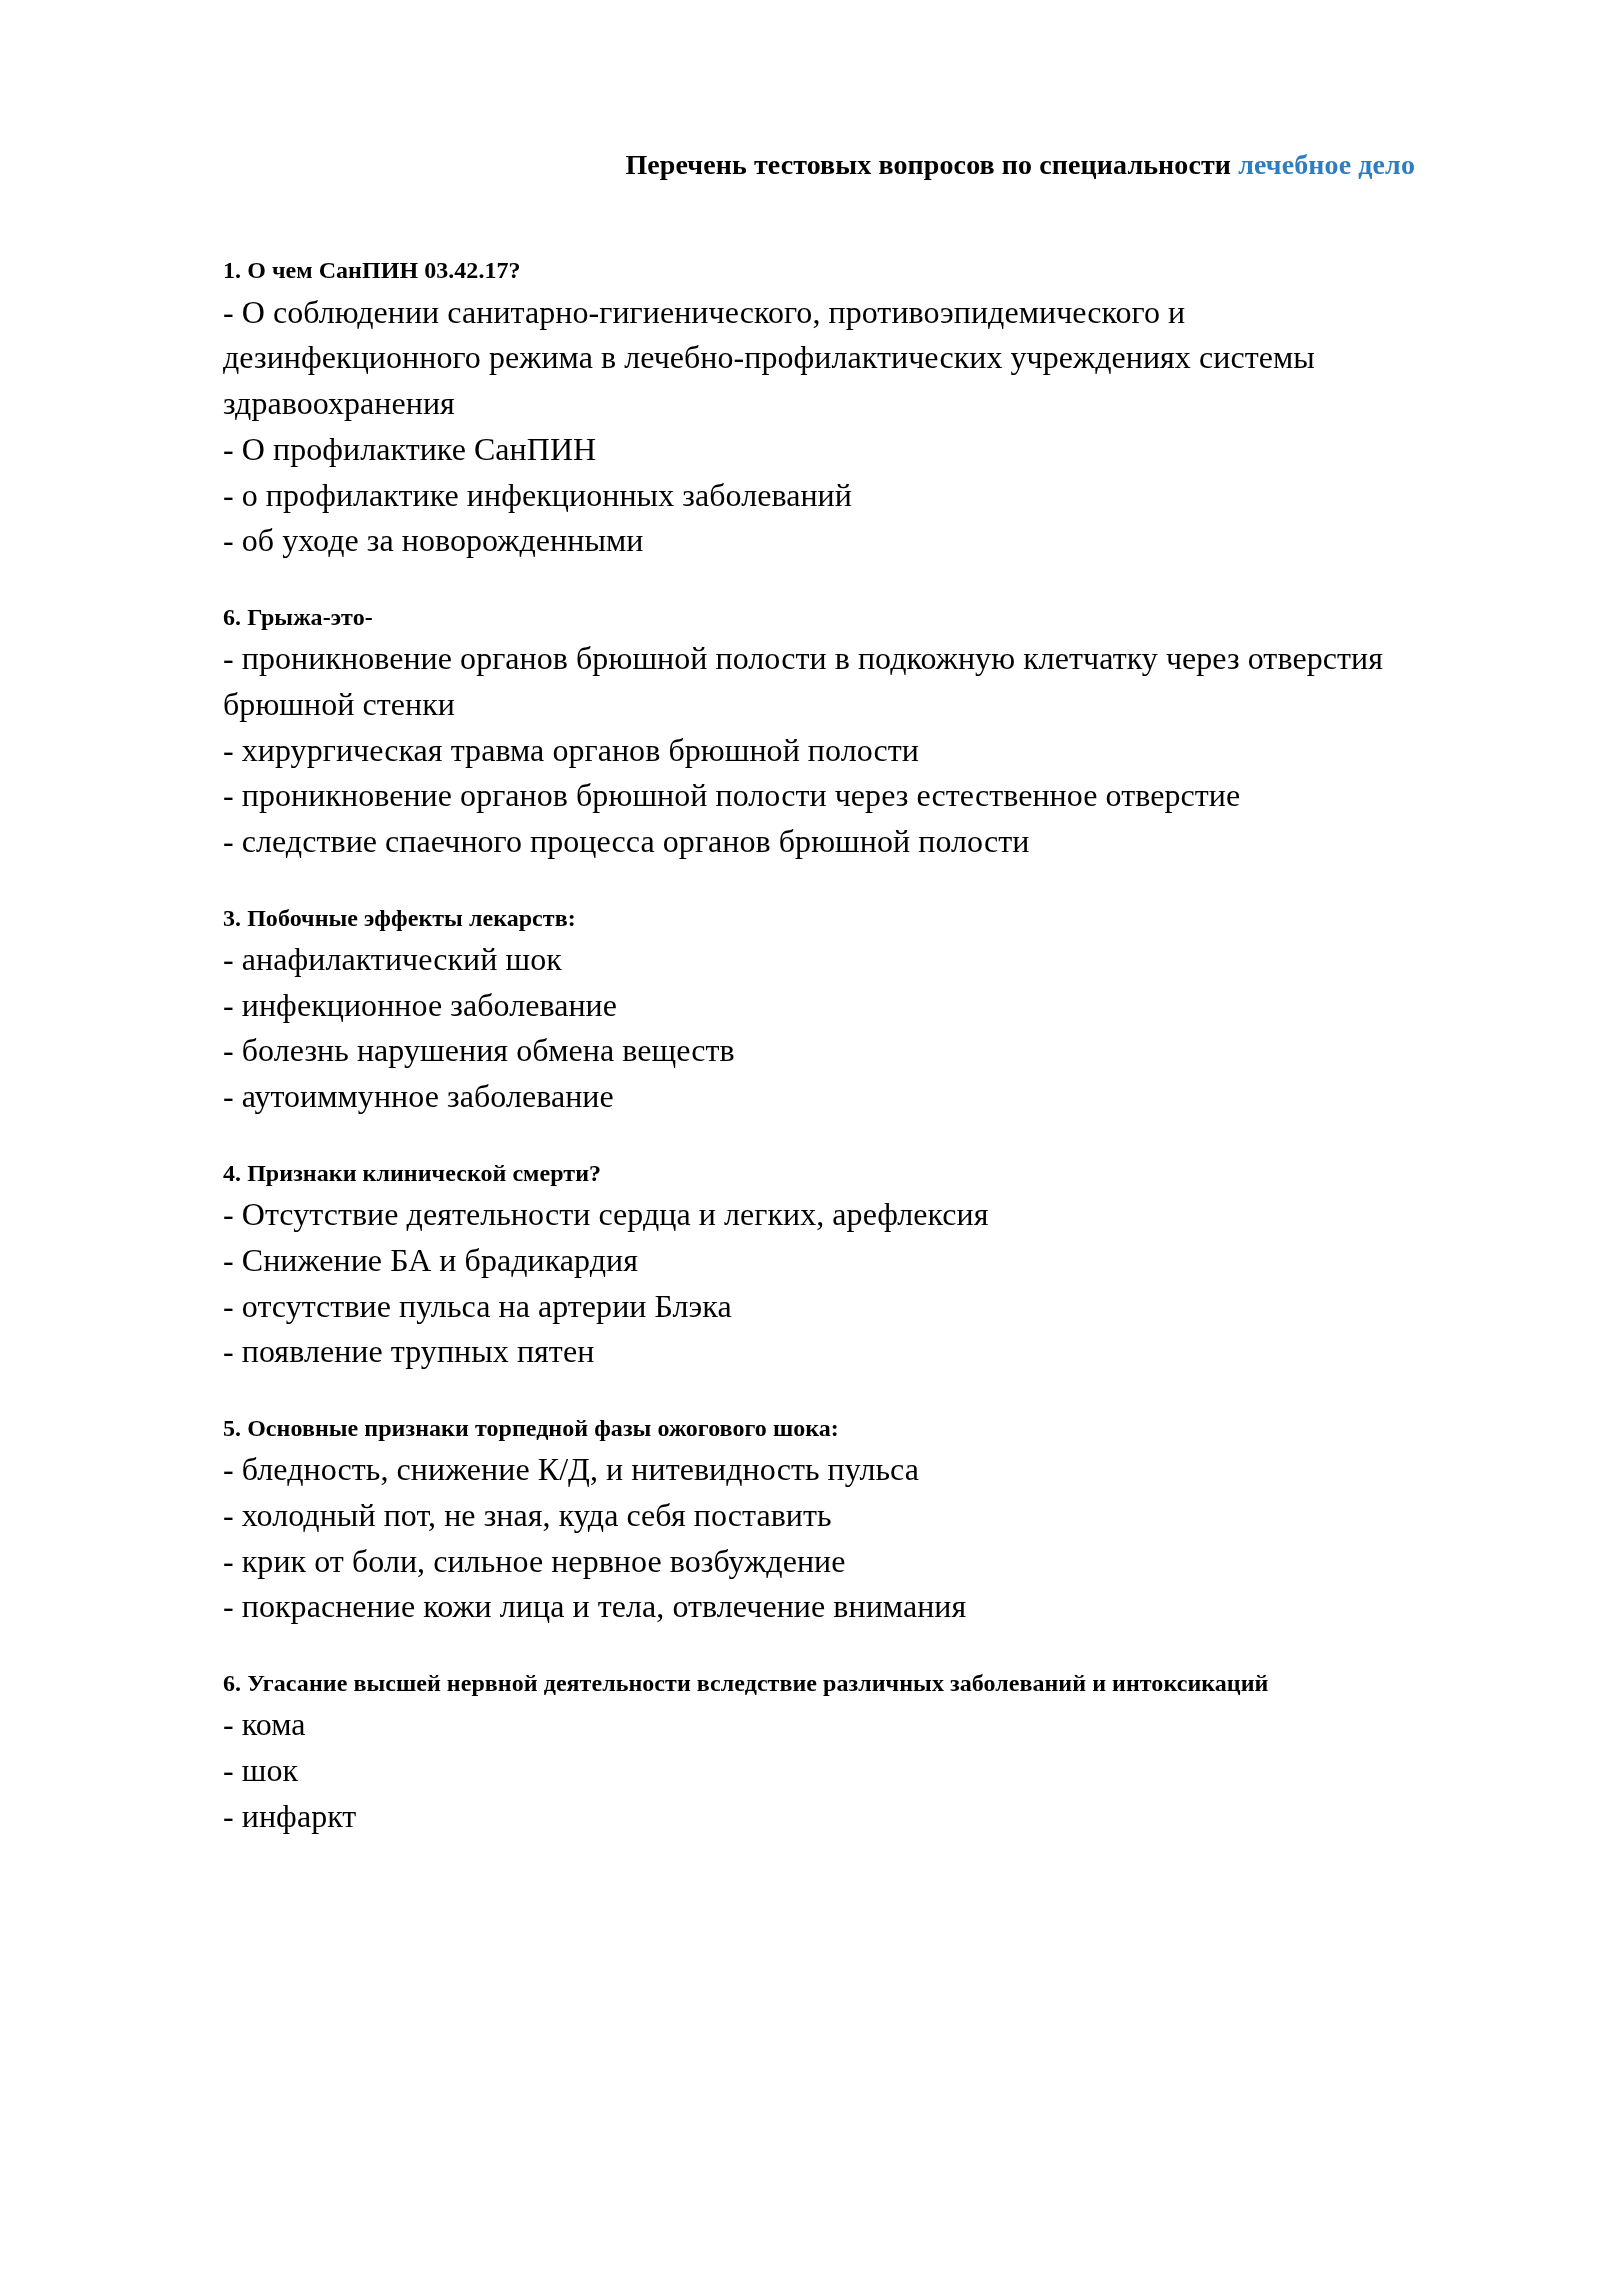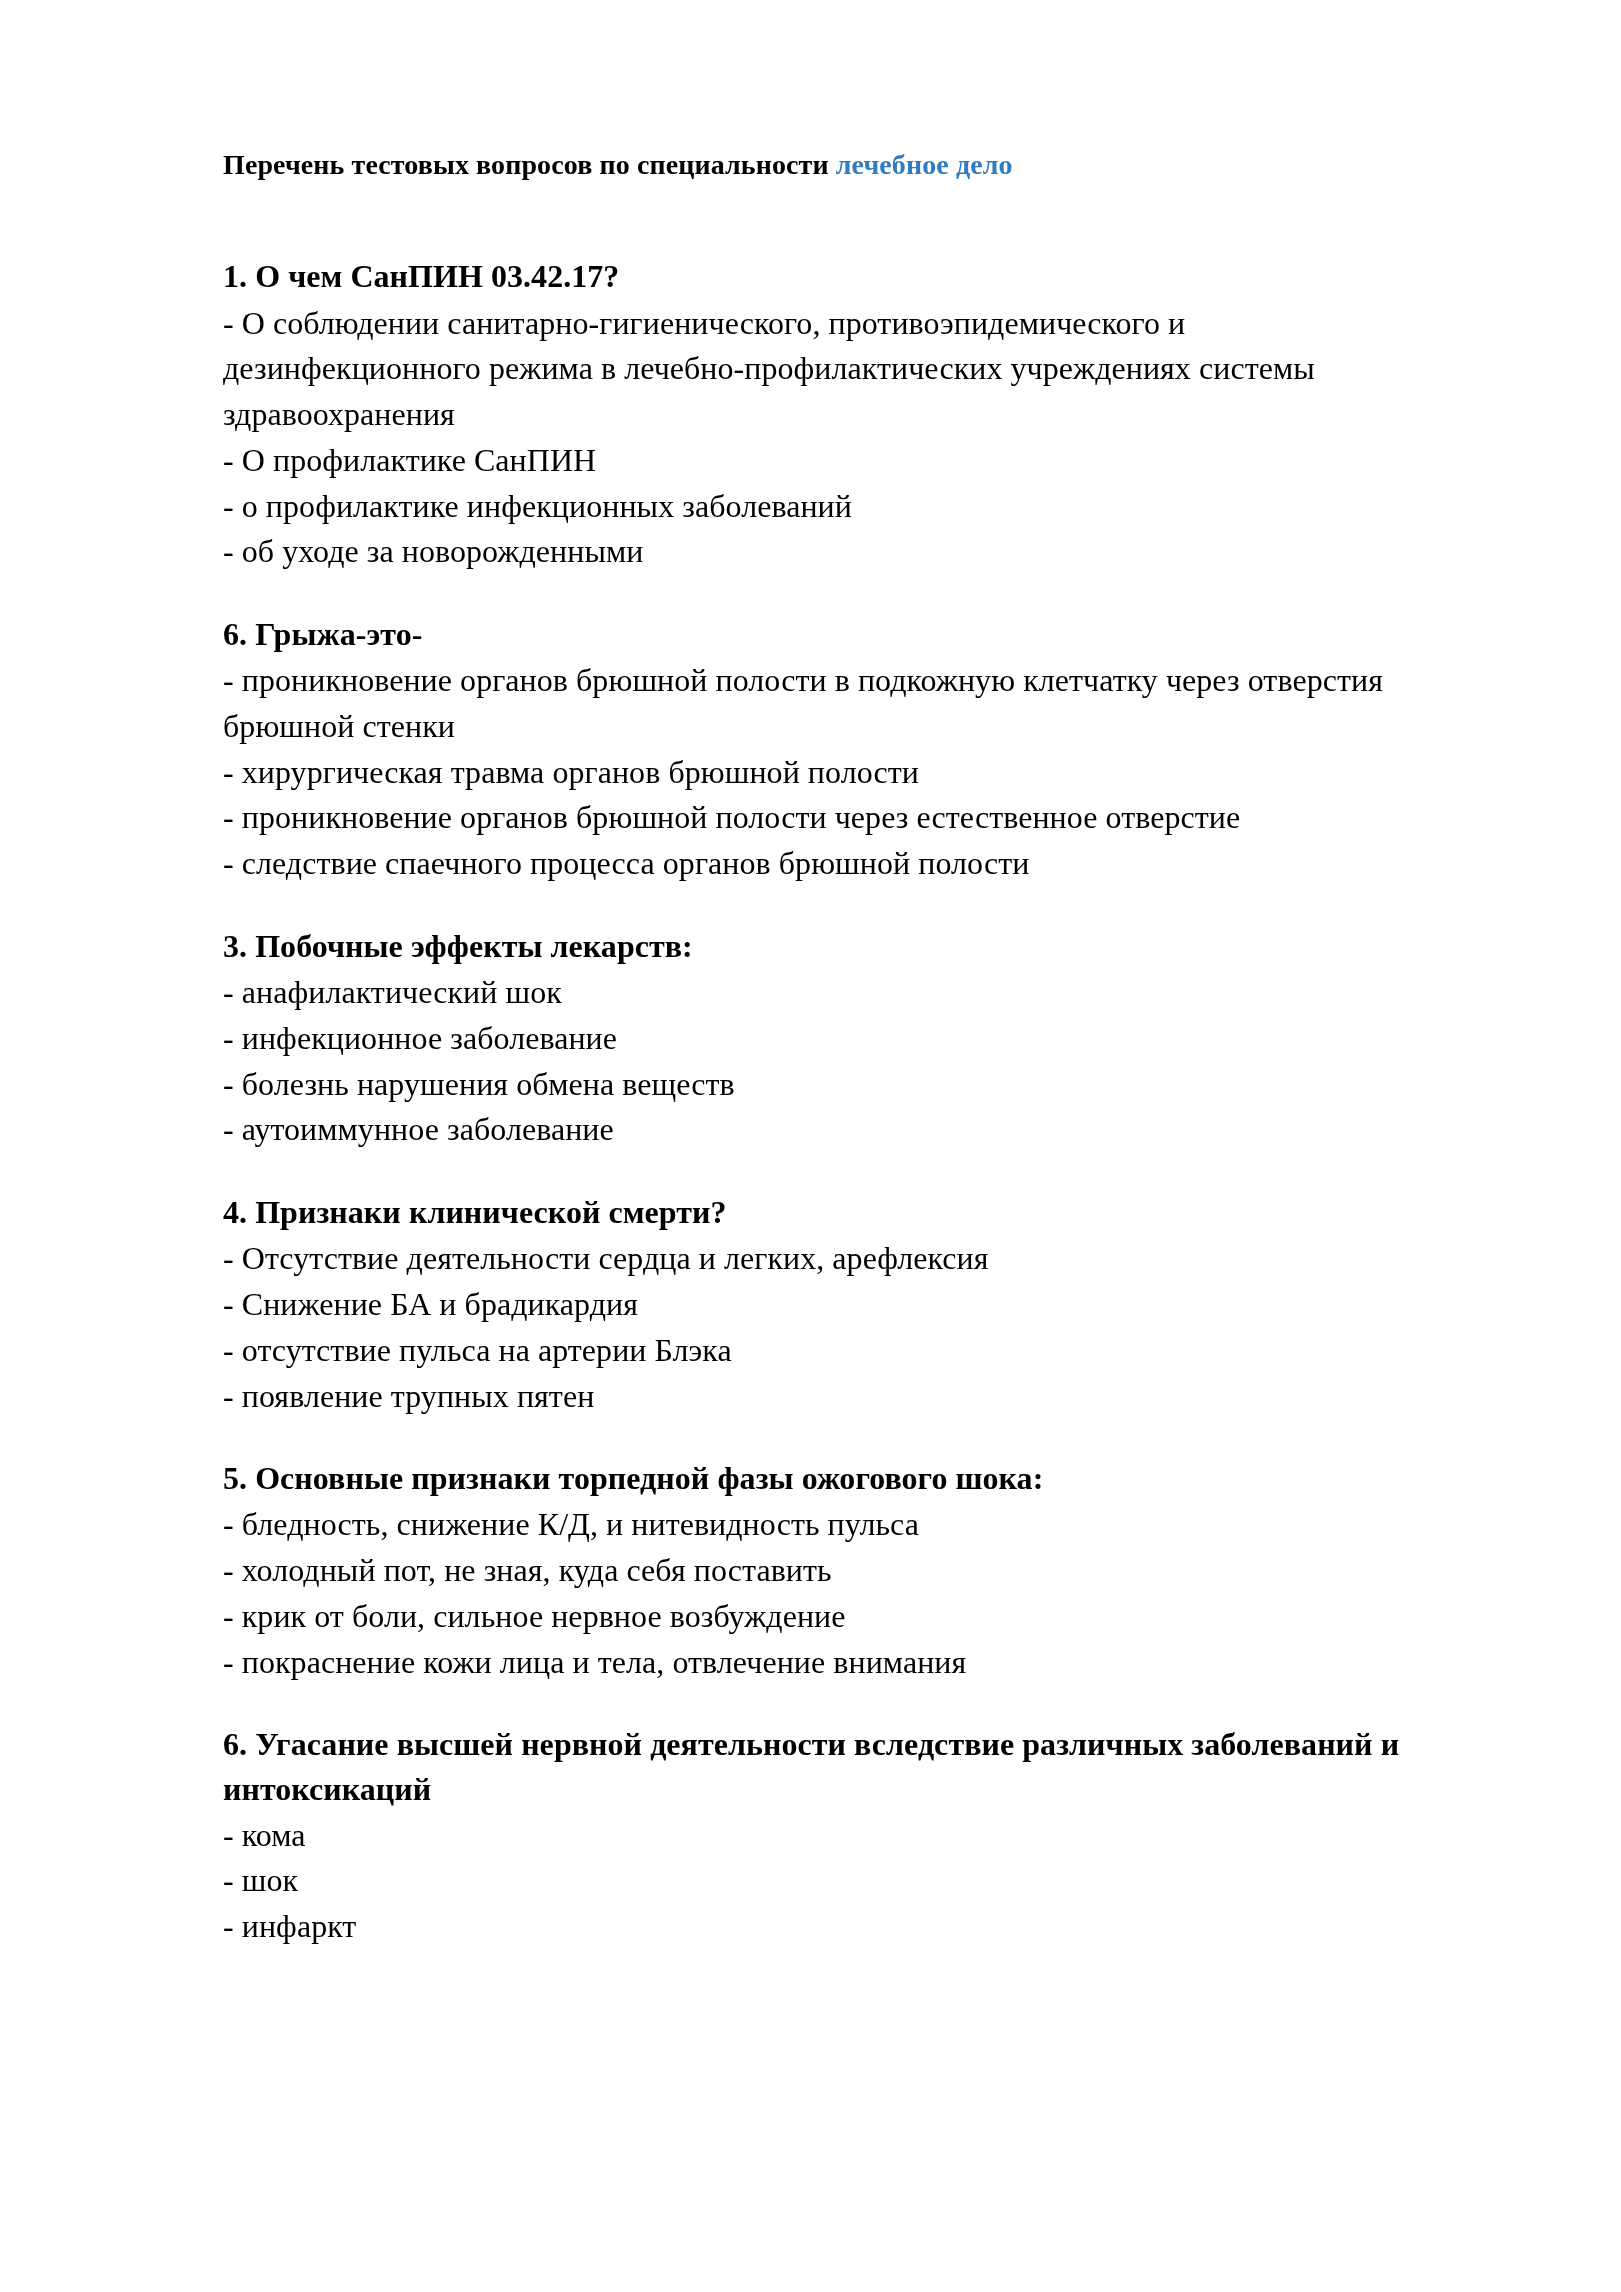--- a/index.html
+++ b/index.html
@@ -15,36 +15,36 @@
     -webkit-font-smoothing: antialiased;
   }
   .page {
     box-sizing: border-box;
     width: 1621px;
     height: 2293px;
     padding: 147px 206px 0 223px;
     position: relative;
   }
   .doc-title {
-    text-align: left;
+    text-align: right;
     font-weight: bold;
     font-size: 28px;
     line-height: 1.3;
     margin: 0 0 71px 0;
     letter-spacing: 0.1px;
   }
   .doc-title .accent {
     color: #2f7dbf;
   }
   .question-block {
     margin-bottom: 37px;
   }
   .q-heading {
     font-weight: bold;
-    font-size: 32px;
+    font-size: 24px;
     line-height: 1.38;
     margin: 0 0 2px 0;
     letter-spacing: 0.05px;
   }
   .answer {
     font-size: 32px;
     line-height: 1.43;
     margin: 0;
     letter-spacing: 0.05px;
   }

